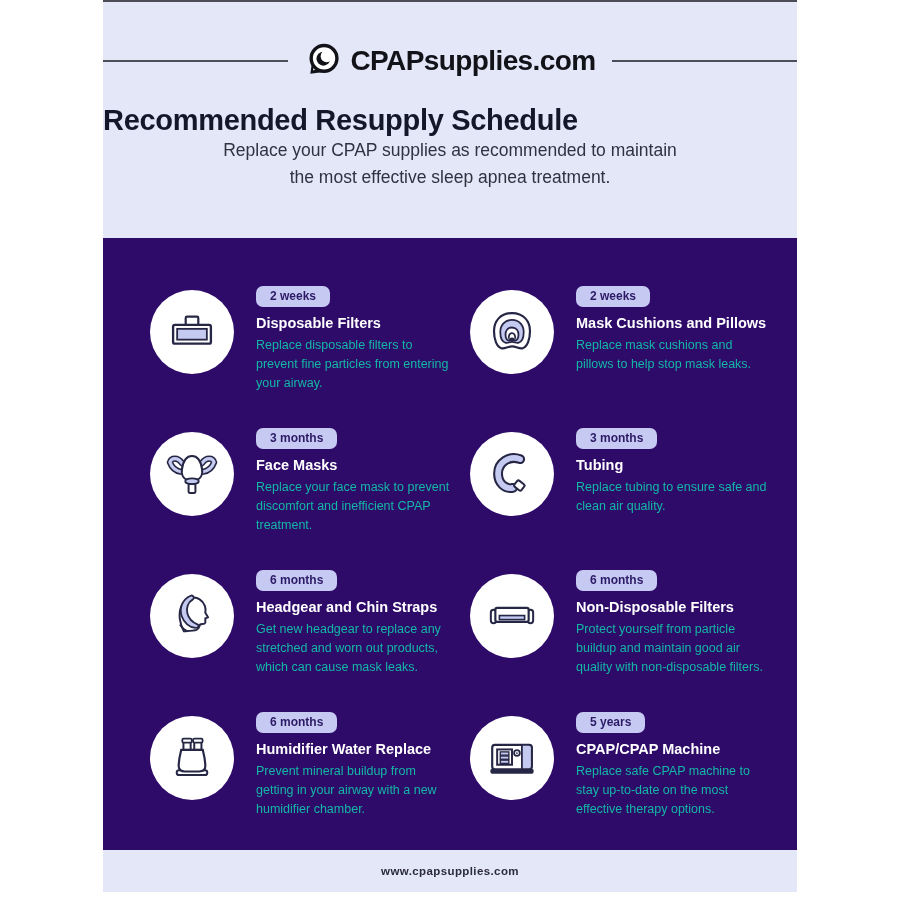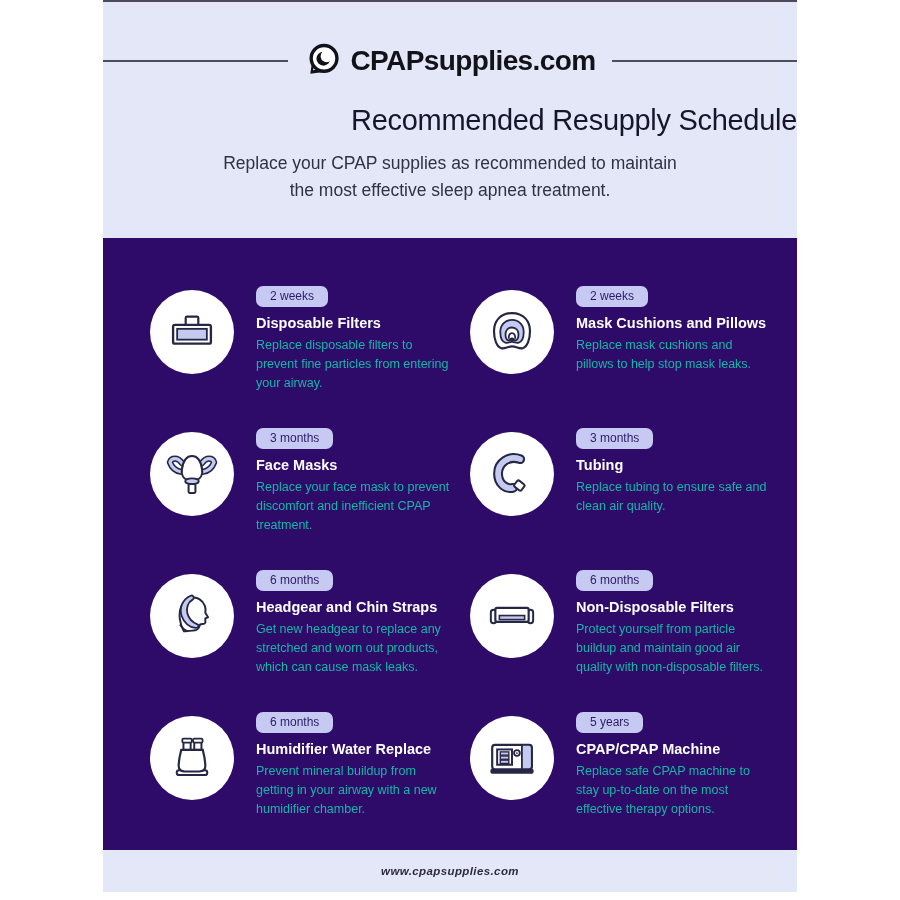--- a/index.html
+++ b/index.html
@@ -9,43 +9,43 @@
   .page { position: absolute; left: 103px; top: 0; width: 694px; height: 890px;
     background: #e4e7f8; border-top: 2px solid #4c4c58; }
 
   
   .header { padding-top: 34px; }
   .logo-row { display: flex; align-items: center; height: 50px; }
   .logo-line { flex: 1; border-top: 2px solid #4e4e5a; }
   .logo-center { display: flex; align-items: center; gap: 8px; padding: 0 16px; }
   .logo-mark svg { display: block; }
   .brand-text { font-size: 28px; font-weight: bold; color: #121219; letter-spacing: -0.6px; }
-  .page-title { margin-top: 18px; text-align: right; font-size: 29px; font-weight: normal;
+  .page-title { margin-top: 18px; text-align: left; font-size: 29px; font-weight: bold;
     color: #16162b; letter-spacing: -0.3px; }
-  .page-subtitle { margin-top: 13px; text-align: center; font-size: 17.5px;
+  .page-subtitle { text-align: center; font-size: 17.5px;
     color: #2e3340; line-height: 1.55; }
 
   
   .schedule { position: absolute; left: 0; top: 236px; width: 694px; height: 612px;
     background: #2e0a69; overflow: hidden; }
   .grid { display: grid; grid-template-columns: 320px 320px; grid-auto-rows: 142px;
     padding: 48px 0 0 47px; }
   .item { display: flex; align-items: flex-start; }
   .icon-circle { width: 84px; height: 84px; min-width: 84px; border-radius: 50%;
     background: #ffffff; display: flex; align-items: center; justify-content: center;
     margin-top: 4px; }
   .item-text { margin-left: 22px; width: 194px; }
   .badge { display: inline-block; background: #c6caf2; color: #2c1a66;
-    font-size: 12px; font-weight: normal; padding: 3px 14px 4px; border-radius: 7px; }
+    font-size: 12px; font-weight: bold; padding: 3px 14px 4px; border-radius: 7px; }
   .item-title { margin-top: 8px; font-size: 14.5px; font-weight: bold; color: #ffffff; }
   .item-desc { margin-top: 5px; font-size: 12.5px; line-height: 1.5; color: #14b8a6; }
 
   
   .footer { position: absolute; left: 0; top: 848px; width: 694px; height: 42px;
-    background: #e4e7f8; display: flex; align-items: center; justify-content: center; font-style: italic; }
+    background: #e4e7f8; display: flex; align-items: center; justify-content: center; }
   .footer-url { font-size: 11.5px; font-weight: bold; color: #2b2b3a; letter-spacing: 0.4px; }
 
   .icon-svg { width: 54px; height: 54px; }
 </style>
 </head>
 <body>
 
 <div class="canvas">
   <div class="page">
 

